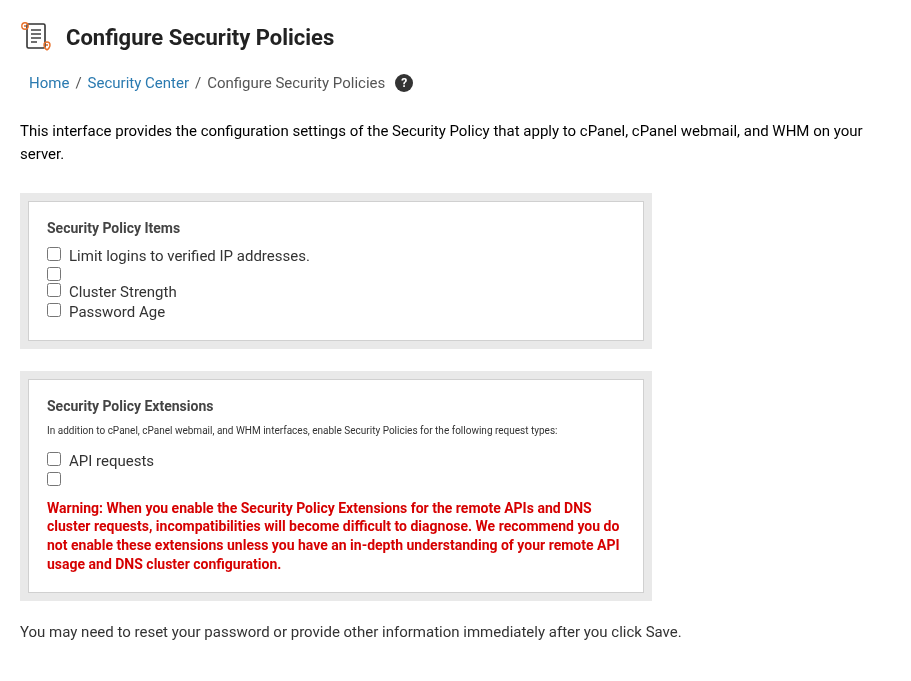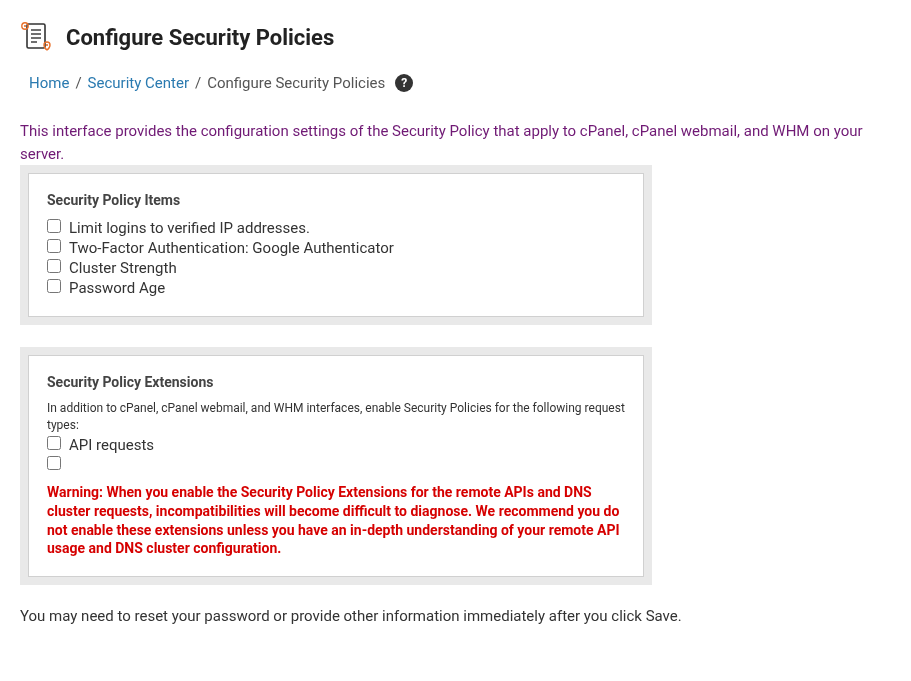--- a/index.html
+++ b/index.html
@@ -46,44 +46,46 @@
       height: 18px;
       border-radius: 50%;
       background: #333;
       color: #fff;
       font-size: 12px;
       font-weight: 700;
       margin-left: 4px;
     }
     .intro {
       font-size: 15px;
-      color: #701a75;
+      color: #000000;
+      margin-bottom: 28px;
       line-height: 1.5;
     }
     .panel-outer {
       background: #e9e9e9;
       padding: 8px;
       width: 632px;
       margin-bottom: 22px;
     }
     .panel-inner {
       background: #fff;
       border: 1px solid #d0d0d0;
       padding: 18px;
     }
     .panel-title {
       font-size: 14px;
       font-weight: 700;
       color: #444;
       margin-bottom: 10px;
     }
     .panel-desc {
-      font-size: 12px;
+      font-size: 10px;
       color: #333;
       line-height: 1.45;
+      margin-bottom: 12px;
     }
     .check-list { list-style: none; }
     .check-list li {
       display: flex;
       align-items: flex-start;
       gap: 8px;
       padding: 1px 0;
       font-size: 15px;
       color: #333;
     }
@@ -138,21 +140,20 @@
 <div class="panel-outer">
   <div class="panel-inner">
     <div class="panel-title">Security Policy Items</div>
     <ul class="check-list">
       <li>
         <input type="checkbox" style="">
         <span>Limit logins to verified IP addresses.</span>
       </li>
       <li>
         <input type="checkbox" style="">
-        <span>Two-Factor Authentication: Google Authenticator</span>
       </li>
       <li>
         <input type="checkbox" style="">
         <span>Cluster Strength</span>
       </li>
       <li>
         <input type="checkbox" style="">
         <span>Password Age</span>
       </li>
     </ul>

